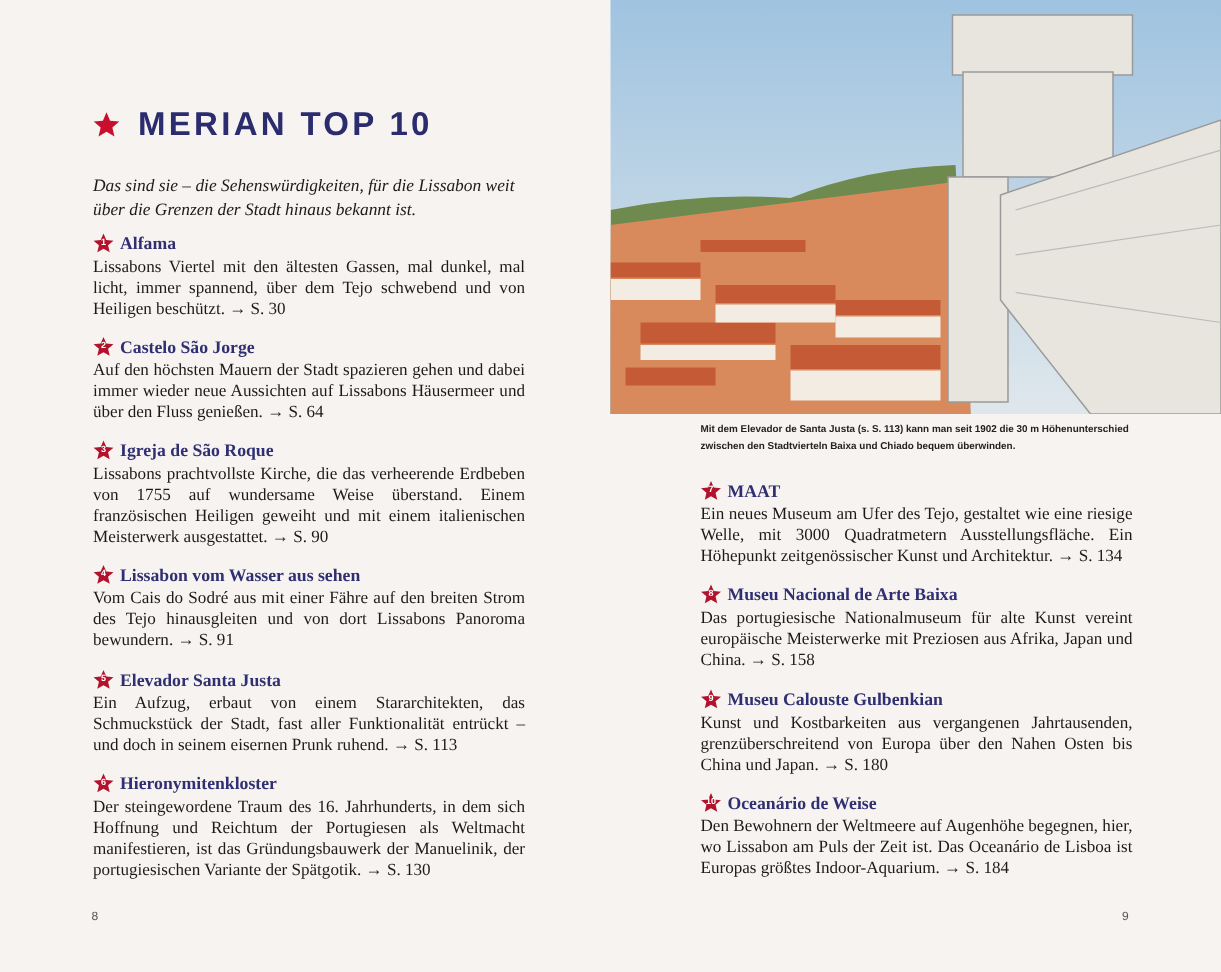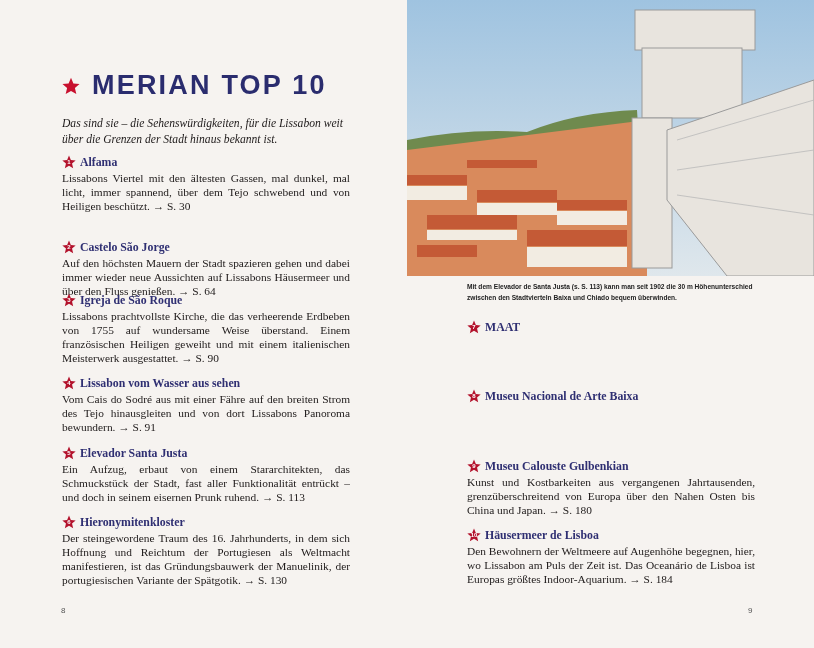--- a/index.html
+++ b/index.html
@@ -2,21 +2,21 @@
 <html><head>
 <meta charset="utf-8">
 <style>
   html,body{margin:0;padding:0;}
   body{width:814px;height:648px;background:#f6f3f0;position:relative;overflow:hidden;font-family:"Liberation Serif","DejaVu Serif",serif;color:#1e1a1a;}
   .page{position:absolute;top:0;height:648px;}
   .left{left:0;width:407px;}
   .right{left:407px;width:407px;text-decoration:underline;}
   .title{position:absolute;left:62px;top:70px;display:flex;align-items:center;}
   .title .star{width:18px;height:18px;margin-right:12px;}
-  .title h1{margin:0;font-family:"Liberation Sans","DejaVu Sans",sans-serif;font-weight:bold;font-size:27px;letter-spacing:2.2px;color:#2a2c6e;}
+  .title h1{margin:0;font-family:"Liberation Sans","DejaVu Sans",sans-serif;font-weight:bold;font-size:22px;letter-spacing:2.2px;color:#2a2c6e;}
   .intro{position:absolute;left:62px;top:116px;width:290px;font-style:italic;font-size:11.6px;line-height:16px;}
   .entry{position:absolute;width:288px;font-size:11.4px;line-height:14px;}
   .entry .head{display:flex;height:15px;margin-bottom:1px;}
   .badge{position:relative;width:14px;height:14px;margin-right:4px;flex:0 0 14px;}
   .badge svg{position:absolute;left:0;top:0;width:14px;height:14px;}
   .badge span{position:absolute;left:0;top:3px;width:14px;text-align:center;font-family:"Liberation Sans",sans-serif;font-size:6px;font-weight:bold;color:#fff;line-height:8px;}
   .entry .name{font-weight:bold;color:#2f2f72;font-size:11.8px;}
   .entry p{margin:0;text-align:justify;}
   .photo{position:absolute;left:0;top:0;width:407px;height:276px;overflow:hidden;background:linear-gradient(180deg,#a9c8e2 0%,#c7dbeb 35%,#e2e6e6 52%,#d9b79a 60%,#c87a52 72%,#b5674a 85%,#8c6a5c 100%);}
   .caption{position:absolute;left:60px;top:281px;width:300px;font-family:"Liberation Sans","DejaVu Sans",sans-serif;font-size:6.6px;font-weight:bold;line-height:11px;color:#222;}
@@ -39,21 +39,21 @@
         <div class="badge">
           <svg viewBox="0 0 24 24">
             <path d="M12 1l3.2 7.6 8.2.7-6.2 5.4 1.9 8L12 18.5 4.9 22.7l1.9-8L.6 9.3l8.2-.7z" fill="#b3122c"></path>
           </svg>
           <span>1</span>
         </div>
         <span class="name">Alfama</span>
       </div>
     <p>Lissabons Viertel mit den ältesten Gassen, mal dunkel, mal licht, immer spannend, über dem Tejo schwebend und von Heiligen beschützt. → S. 30</p>
   </div>
-  <div class="entry" style="left:62px;top:240px;">
+  <div class="entry" style="left:62px;top:224px;">
     <div class="head">
         <div class="badge">
           <svg viewBox="0 0 24 24">
             <path d="M12 1l3.2 7.6 8.2.7-6.2 5.4 1.9 8L12 18.5 4.9 22.7l1.9-8L.6 9.3l8.2-.7z" fill="#b3122c"></path>
           </svg>
           <span>2</span>
         </div>
         <span class="name">Castelo São Jorge</span>
       </div>
     <p>Auf den höchsten Mauern der Stadt spazieren gehen und dabei immer wieder neue Aussichten auf Lissabons Häusermeer und über den Fluss genießen. → S. 64</p>
@@ -156,31 +156,33 @@
   <div class="entry" style="left:60px;top:320px;">
     <div class="head">
         <div class="badge">
           <svg viewBox="0 0 24 24">
             <path d="M12 1l3.2 7.6 8.2.7-6.2 5.4 1.9 8L12 18.5 4.9 22.7l1.9-8L.6 9.3l8.2-.7z" fill="#b3122c"></path>
           </svg>
           <span>7</span>
         </div>
         <span class="name">MAAT</span>
       </div>
+    <p>Ein neues Museum am Ufer des Tejo, gestaltet wie eine riesige Welle, mit 3000 Quadratmetern Ausstellungsfläche. Ein Höhepunkt zeitgenössischer Kunst und Architektur. → S. 134</p>
   </div>
   <div class="entry" style="left:60px;top:389px;">
     <div class="head">
         <div class="badge">
           <svg viewBox="0 0 24 24">
             <path d="M12 1l3.2 7.6 8.2.7-6.2 5.4 1.9 8L12 18.5 4.9 22.7l1.9-8L.6 9.3l8.2-.7z" fill="#b3122c"></path>
           </svg>
           <span>8</span>
         </div>
         <span class="name">Museu Nacional de Arte Baixa</span>
       </div>
+    <p>Das portugiesische Nationalmuseum für alte Kunst vereint europäische Meisterwerke mit Preziosen aus Afrika, Japan und China. → S. 158</p>
   </div>
   <div class="entry" style="left:60px;top:459px;">
     <div class="head">
         <div class="badge">
           <svg viewBox="0 0 24 24">
             <path d="M12 1l3.2 7.6 8.2.7-6.2 5.4 1.9 8L12 18.5 4.9 22.7l1.9-8L.6 9.3l8.2-.7z" fill="#b3122c"></path>
           </svg>
           <span>9</span>
         </div>
         <span class="name">Museu Calouste Gulbenkian</span>
@@ -188,19 +190,19 @@
     <p>Kunst und Kostbarkeiten aus vergangenen Jahrtausenden, grenzüberschreitend von Europa über den Nahen Osten bis China und Japan. → S. 180</p>
   </div>
   <div class="entry" style="left:60px;top:528px;">
     <div class="head">
         <div class="badge">
           <svg viewBox="0 0 24 24">
             <path d="M12 1l3.2 7.6 8.2.7-6.2 5.4 1.9 8L12 18.5 4.9 22.7l1.9-8L.6 9.3l8.2-.7z" fill="#b3122c"></path>
           </svg>
           <span>10</span>
         </div>
-        <span class="name">Häusermeer de Lisboa</span>
+        <span class="name">Oceanário de Weise</span>
       </div>
     <p>Den Bewohnern der Weltmeere auf Augenhöhe begegnen, hier, wo Lissabon am Puls der Zeit ist. Das Oceanário de Lisboa ist Europas größtes Indoor-Aquarium. → S. 184</p>
   </div>
 
   <div class="pageno" style="left:341px;">9</div>
 </div>
 
 </body></html>

